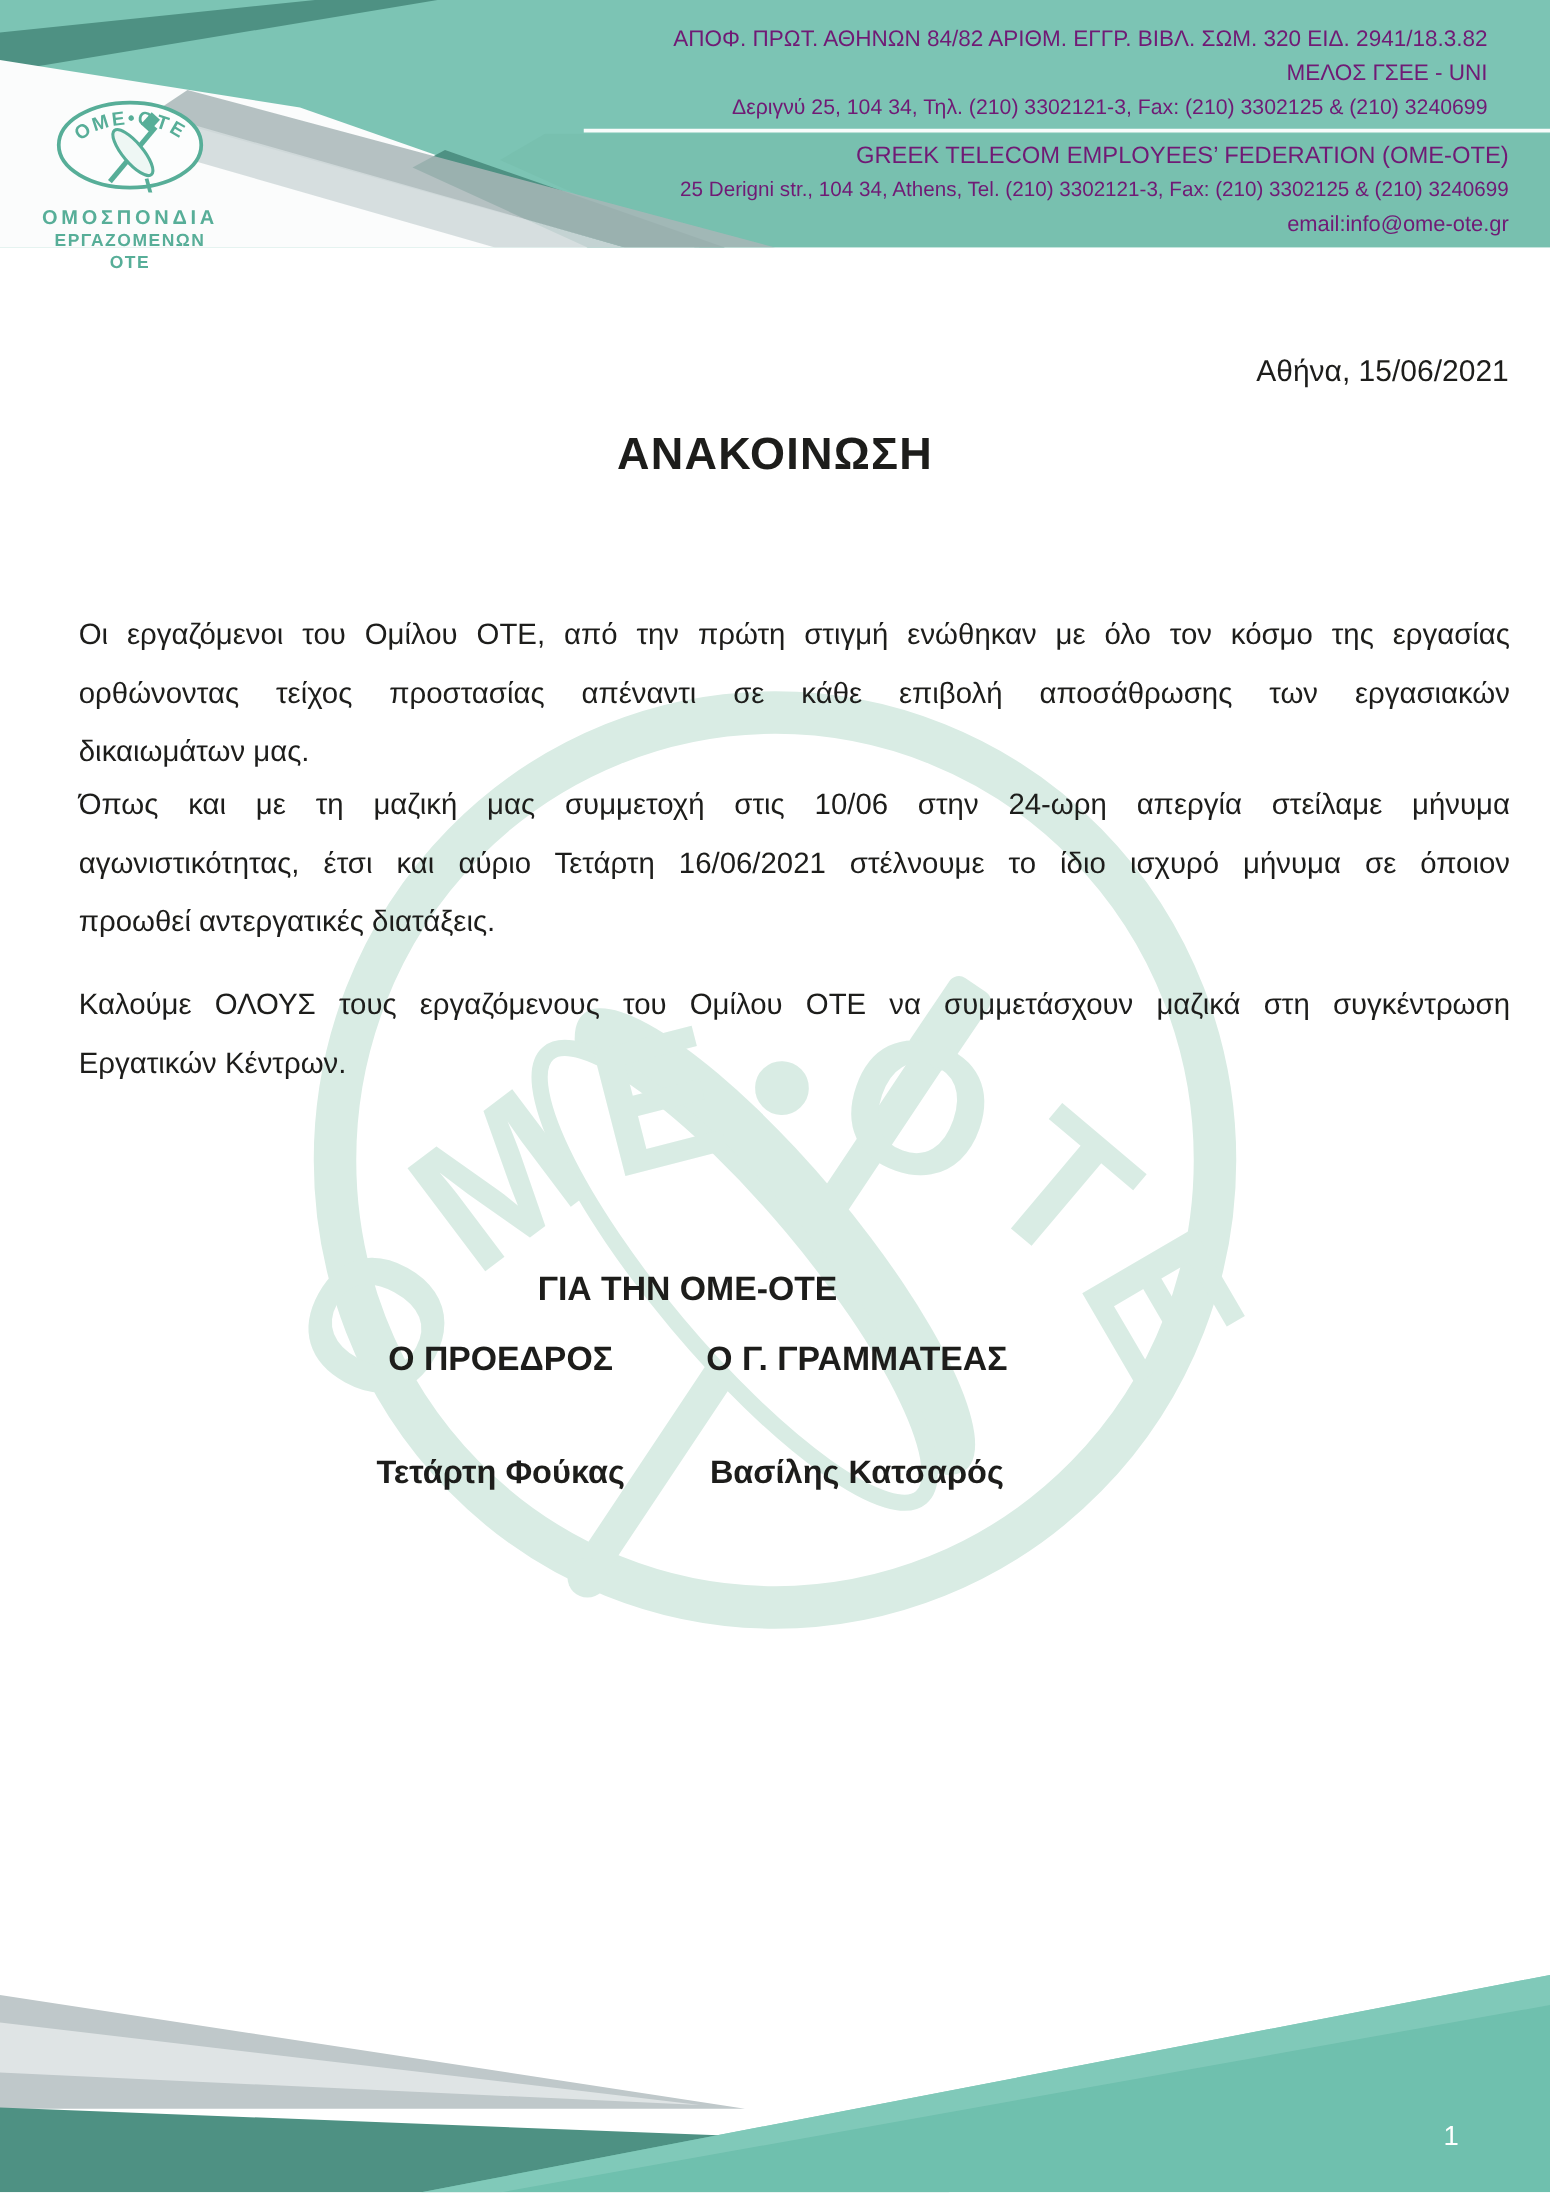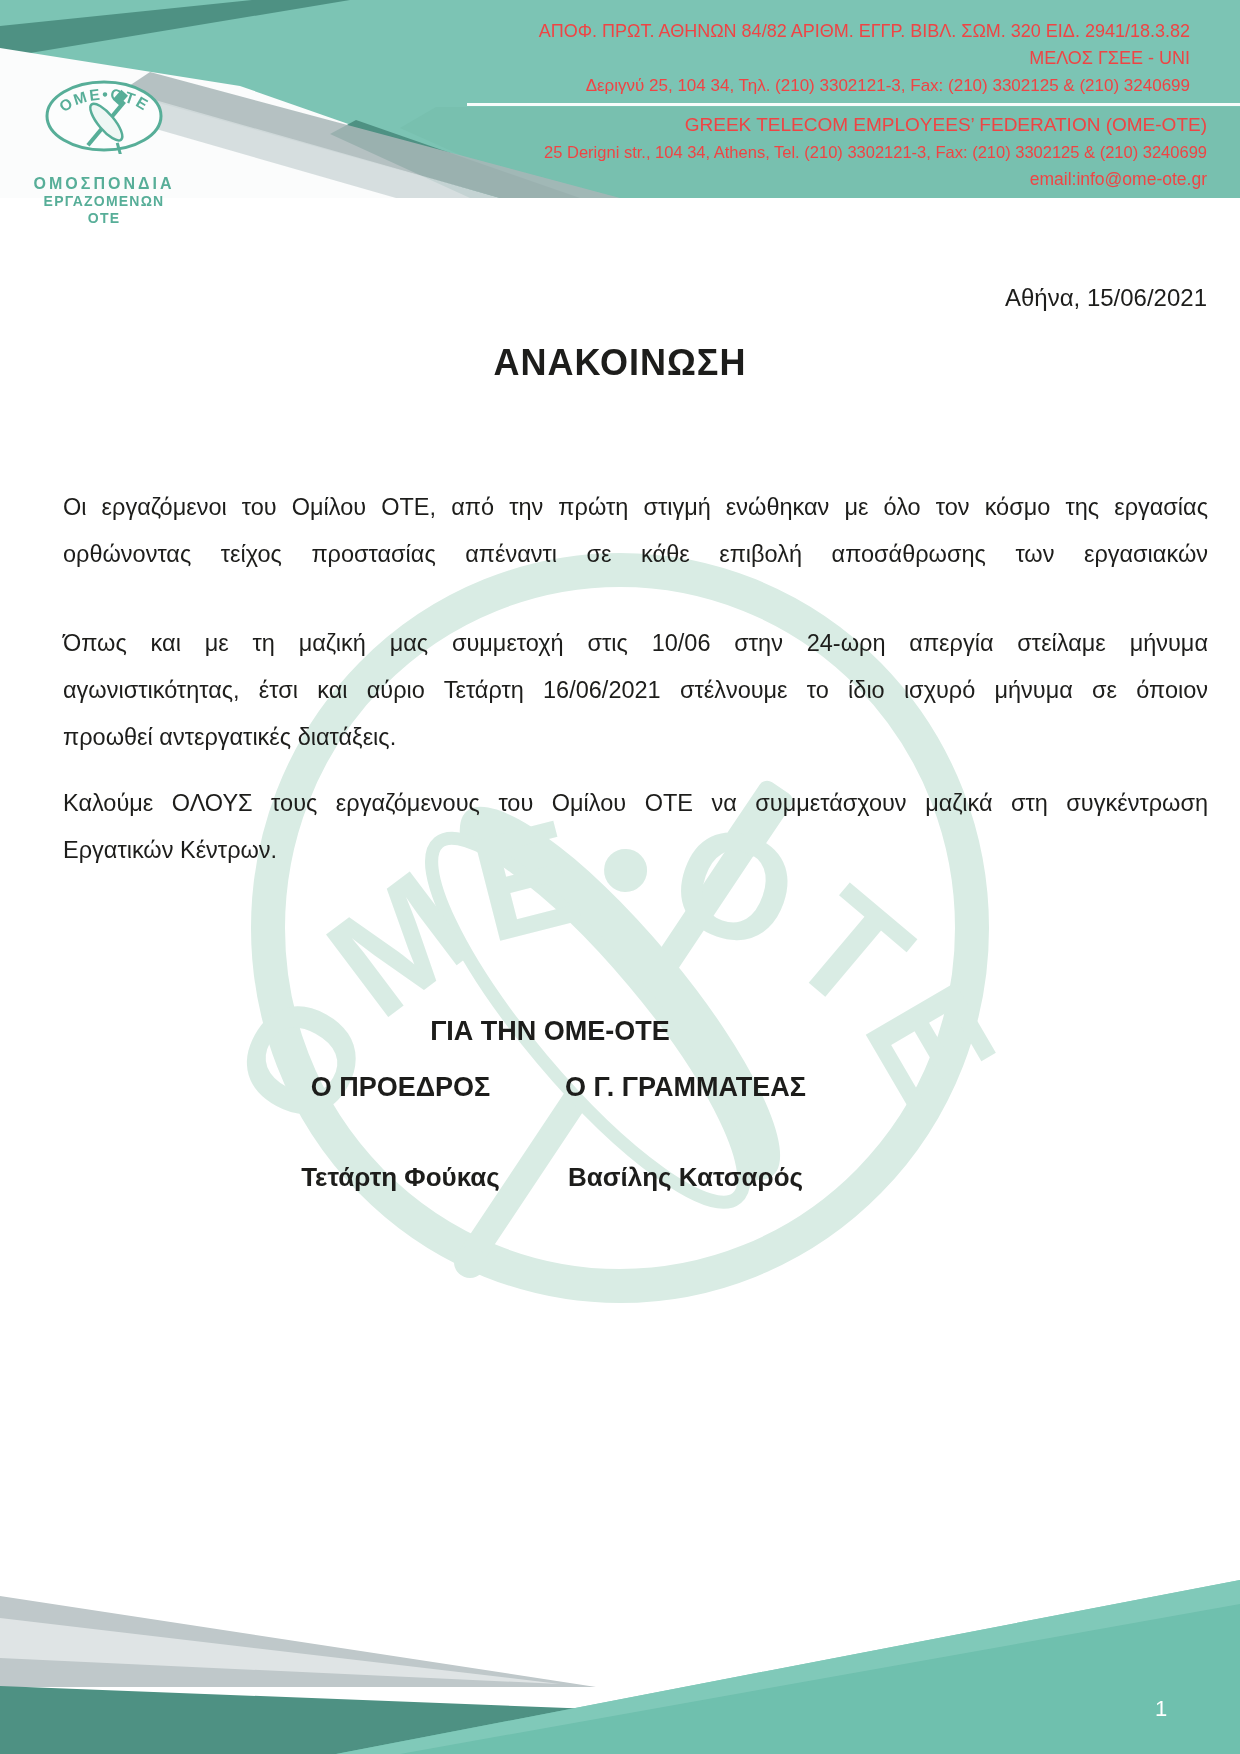--- a/index.html
+++ b/index.html
@@ -6,33 +6,33 @@
   .page{
     position:relative;
     width:1240px;height:1754px;
     background:#ffffff;
     overflow:hidden;
     font-family:"Liberation Sans", sans-serif;
     color:#1d1d1b;
   }
   
   .hdr{position:absolute;top:0;left:0;width:1240px;height:198px;z-index:3;}
-  .hdr-text{position:absolute;text-align:right;color:#ef4444;z-index:4;}
+  .hdr-text{position:absolute;text-align:right;color:#701a75;z-index:4;}
   .hdr-b1{top:17px;right:50px;}
   .hdr-b1 .l1{font-size:18px;line-height:28px;}
   .hdr-b1 .l2{font-size:18px;line-height:27px;}
   .hdr-b1 .l3{font-size:17px;line-height:27px;}
   .hdr-sep{position:absolute;top:103px;left:467px;width:773px;height:3px;background:#ffffff;opacity:.95;z-index:4;}
   .hdr-b2{top:110px;right:33px;}
   .hdr-b2 .l1{font-size:19px;line-height:29px;}
   .hdr-b2 .l2{font-size:16.5px;line-height:27px;}
   .hdr-b2 .l3{font-size:17.5px;line-height:27px;}
   
   .logo{position:absolute;left:26px;top:78px;width:156px;z-index:5;text-align:center;color:#57ae98;}
-  .logo .cap1{font-size:16px;font-weight:bold;letter-spacing:3px;line-height:19px;margin-top:16px;}
+  .logo .cap1{font-size:16px;font-weight:bold;letter-spacing:3px;line-height:19px;margin-top:6px;}
   .logo .cap2{font-size:14px;font-weight:bold;letter-spacing:1.2px;line-height:17px;}
   
   .wm{position:absolute;left:0;top:0;width:1240px;height:1754px;z-index:1;}
   
   .content{position:absolute;left:0;top:0;width:1240px;height:1754px;z-index:2;}
   .date{position:absolute;top:284px;right:33px;font-size:24px;}
   .title{position:absolute;top:342px;left:0;width:1240px;text-align:center;
          font-size:36px;font-weight:bold;letter-spacing:1px;}
   .para{position:absolute;left:63px;width:1145px;font-size:23.5px;}
   .para .jline{text-align:justify;text-align-last:justify;height:47px;line-height:47px;white-space:normal;}
@@ -116,20 +116,21 @@
 
   <div class="content">
 
     <div class="date">Αθήνα, 15/06/2021</div>
 
     <div class="title">ΑΝΑΚΟΙΝΩΣΗ</div>
 
     <div class="para p1">
       <div class="jline">Οι εργαζόμενοι του Ομίλου ΟΤΕ, από την πρώτη στιγμή ενώθηκαν με όλο τον κόσμο της εργασίας</div>
       <div class="jline">ορθώνοντας τείχος προστασίας απέναντι σε κάθε επιβολή αποσάθρωσης των εργασιακών</div>
+      <div class="lastline">δικαιωμάτων μας.</div>
     </div>
 
     <div class="para p2">
       <div class="jline">Όπως και με τη μαζική μας συμμετοχή στις 10/06 στην 24-ωρη απεργία στείλαμε μήνυμα</div>
       <div class="jline">αγωνιστικότητας, έτσι και αύριο Τετάρτη 16/06/2021 στέλνουμε το ίδιο ισχυρό μήνυμα σε όποιον</div>
       <div class="lastline">προωθεί αντεργατικές διατάξεις.</div>
     </div>
 
     <div class="para p3">
       <div class="jline">Καλούμε ΟΛΟΥΣ τους εργαζόμενους του Ομίλου ΟΤΕ να συμμετάσχουν μαζικά στη συγκέντρωση</div>

